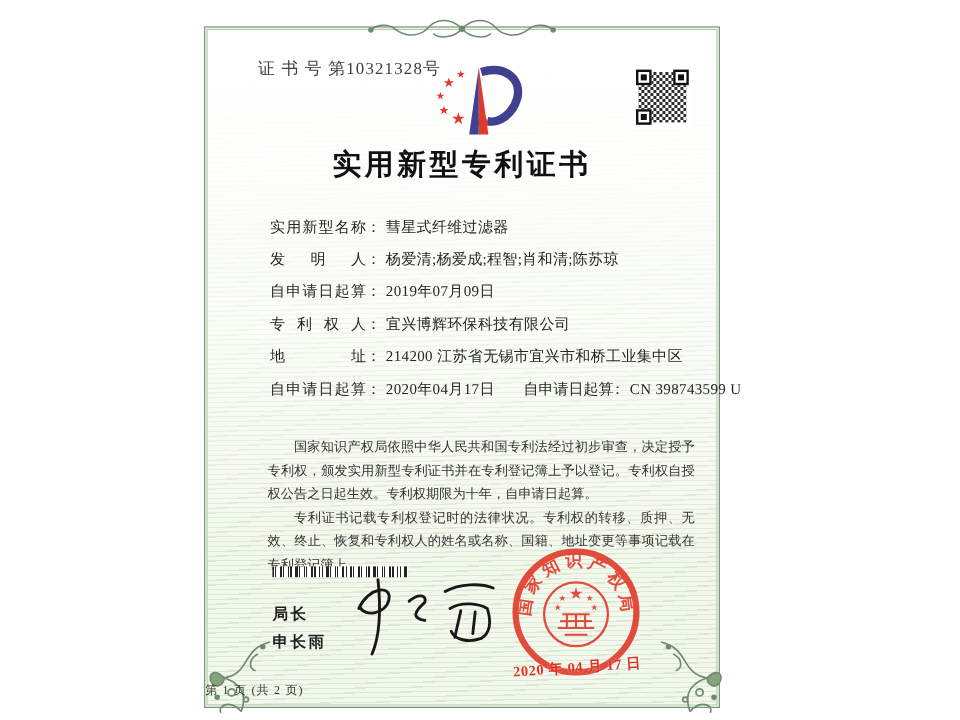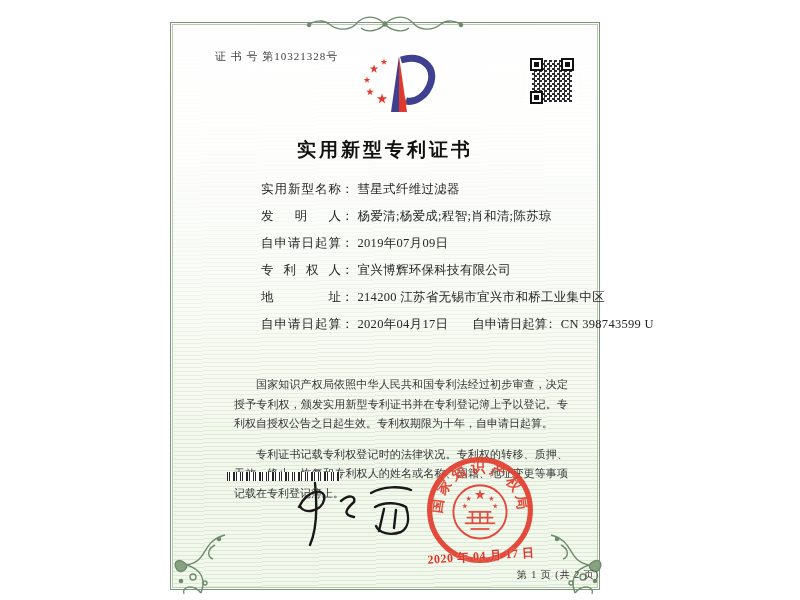--- a/index.html
+++ b/index.html
@@ -9,51 +9,51 @@
   }
   .cert{
     position:absolute;left:170px;top:22px;width:428px;height:566px;
     border:1px solid #7e957c;
     box-shadow:inset 0 0 0 1px rgba(255,255,255,.95), inset 0 0 0 2px #b7c9b1;
     background:
       linear-gradient(180deg, rgba(255,255,255,.96) 0%, rgba(255,255,255,.88) 22%, rgba(255,255,255,.45) 52%, rgba(255,255,255,0) 78%),
       repeating-linear-gradient(179deg, rgba(134,172,128,.20) 0 1px, rgba(134,172,128,0) 1px 4px),
       #f3f8ec;
   }
-  .cert-no{position:absolute;left:44px;top:26px;font-size:11px;letter-spacing:1px;color:#3d3d3d;text-align:center;}
+  .cert-no{position:absolute;left:44px;top:26px;font-size:14px;letter-spacing:1px;color:#3d3d3d;text-align:center;}
   .logo{position:absolute;left:188px;top:31px;width:80px;height:64px;}
   .qr{position:absolute;left:356px;top:32px;width:46px;height:48px;background:#fff;padding:2px;}
   .qr-mod{position:absolute;left:5px;top:5px;right:5px;bottom:5px;
     background-image:repeating-conic-gradient(#161616 0% 25%, transparent 0% 50%);
     background-size:5px 5px;opacity:.9;}
   .qr-finder{position:absolute;width:13px;height:13px;border:2.5px solid #111;background:#fff;box-sizing:border-box;}
   .qr-finder::before{content:"";position:absolute;left:2px;top:2px;right:2px;bottom:2px;background:#111;}
   .qr-f-tl{left:3px;top:3px;} .qr-f-tr{right:3px;top:3px;} .qr-f-bl{left:3px;bottom:3px;}
-  .title{position:absolute;left:0;top:114px;width:100%;text-align:center;
-    font-size:19px;font-weight:600;letter-spacing:3px;color:#111;}
+  .title{position:absolute;left:0;top:98px;width:100%;text-align:center;
+    font-size:24px;font-weight:600;letter-spacing:3px;color:#111;}
   .fields{position:absolute;left:54px;top:153px;width:345px;font-size:12.5px;color:#262626;}
-  .frow{height:27px;line-height:27px;white-space:nowrap;margin-left:36px;}
+  .frow{height:27px;line-height:27px;white-space:nowrap;}
   .flabel{display:inline-block;width:80px;text-align:justify;text-align-last:justify;vertical-align:top;}
   .colon{display:inline-block;margin-right:4px;}
   .fvalue{letter-spacing:.3px;}
   .pair2{display:inline-block;margin-left:24px;}
   .pair2 .flabel{width:72px;}
   .paras{position:absolute;left:52px;top:341px;width:356px;font-size:11px;line-height:19.5px;
     text-align:justify;color:#343434;}
-  .paras p{margin:11px;text-indent:2em;}
+  .paras p{margin:0;text-indent:2em;}
   .barcode{position:absolute;left:56px;top:449px;width:113px;height:9px;
     background:repeating-linear-gradient(90deg,#242424 0 1px,#fdfdfd 1px 2px,#242424 2px 3px,#fdfdfd 3px 6px,#242424 6px 8px,#fdfdfd 8px 9px,#242424 9px 10px,#fdfdfd 10px 13px);}
   .director{position:absolute;left:56px;top:477px;font-size:13px;font-weight:600;color:#1f1f1f;letter-spacing:2px;}
   .director div{line-height:23px;}
   .signature{position:absolute;left:108px;top:452px;width:150px;height:85px;}
   .seal{position:absolute;left:252px;top:430px;width:114px;height:114px;opacity:.93;}
   .seal-date{position:absolute;left:240px;top:525px;width:140px;text-align:center;
     color:#dd3426;font-weight:700;font-size:12px;letter-spacing:.5px;transform:rotate(-4deg);
     text-shadow:0 0 2px rgba(255,255,255,.6);}
-  .page-info{position:absolute;left:0;top:545px;width:100%;text-align:right;font-size:10px;color:#333;letter-spacing:1px;}
+  .page-info{position:absolute;left:0;top:545px;width:100%;text-align:left;font-size:10px;color:#333;letter-spacing:1px;}
   .ornament-top{position:absolute;left:50%;top:-12px;transform:translateX(-50%);width:160px;height:26px;}
   .flourish{position:absolute;width:60px;height:66px;}
   .flourish-bl{left:0px;bottom:-8px;}
   .flourish-br{right:-6px;bottom:-8px;transform:scaleX(-1);}
 </style>
 </head>
 <body>
 
 <div class="cert">
 
@@ -141,20 +141,24 @@
     </div>
   </div>
 
   <div class="paras">
     <p>国家知识产权局依照中华人民共和国专利法经过初步审查，决定授予专利权，颁发实用新型专利证书并在专利登记簿上予以登记。专利权自授权公告之日起生效。专利权期限为十年，自申请日起算。</p>
     <p>专利证书记载专利权登记时的法律状况。专利权的转移、质押、无效、终止、恢复和专利权人的姓名或名称、国籍、地址变更等事项记载在专利登记簿上。</p>
   </div>
 
   <div class="barcode"></div>
 
+  <div class="director">
+    <div>局长</div>
+    <div>申长雨</div>
+  </div>
 
   <svg class="signature" viewBox="0 0 150 85">
     <g fill="none" stroke="#181818" stroke-width="2.4" stroke-linecap="round">
       <path d="M20 32 C28 14 48 12 45 25 C43 36 25 40 21 31"></path>
       <path d="M36 8 C38 28 38 54 31 70"></path>
       <path d="M62 26 C70 19 77 21 75 27 C66 35 64 40 75 42"></path>
       <path d="M92 18 C104 11 122 11 132 15"></path>
       <path d="M96 32 C106 26 120 28 127 32 C131 44 129 53 122 57 C111 61 100 58 97 51"></path>
       <path d="M105 34 L100 56"></path>
       <path d="M117 35 L115 53"></path>

